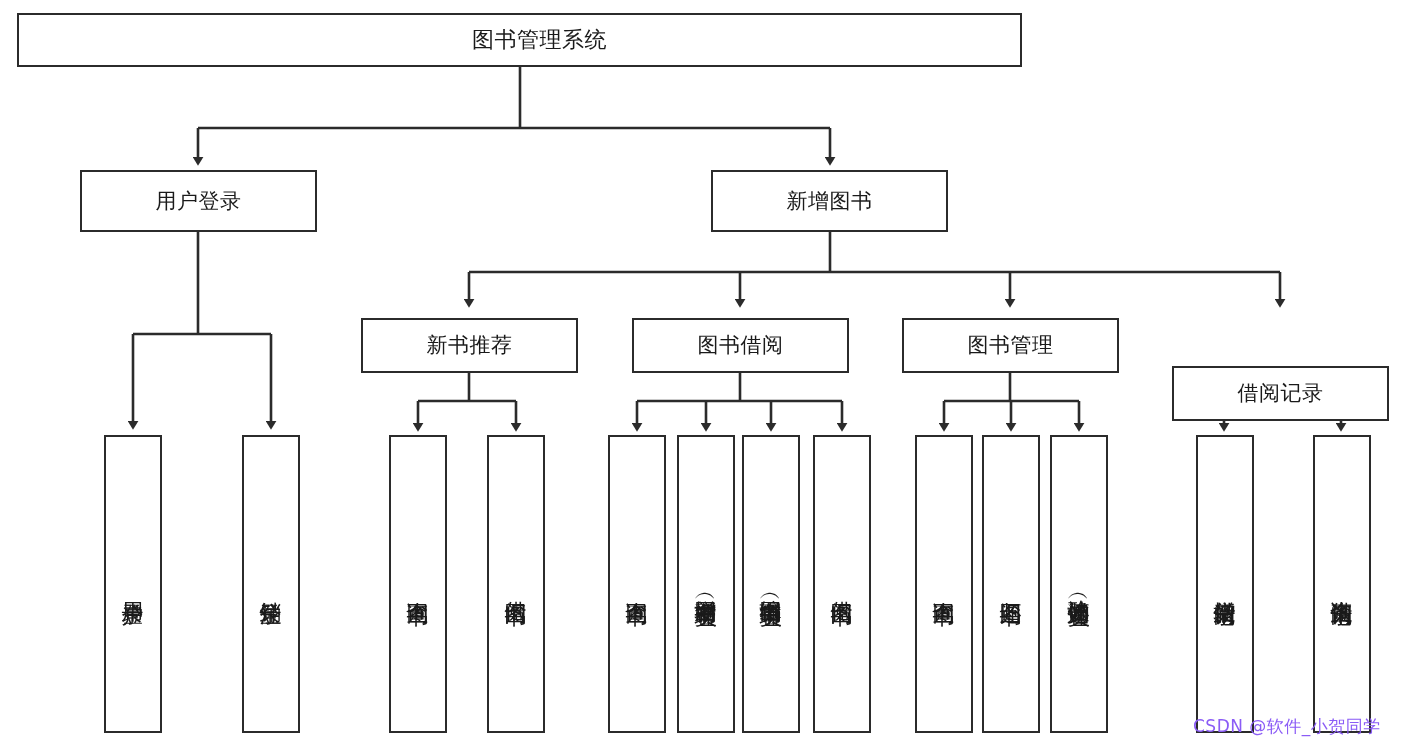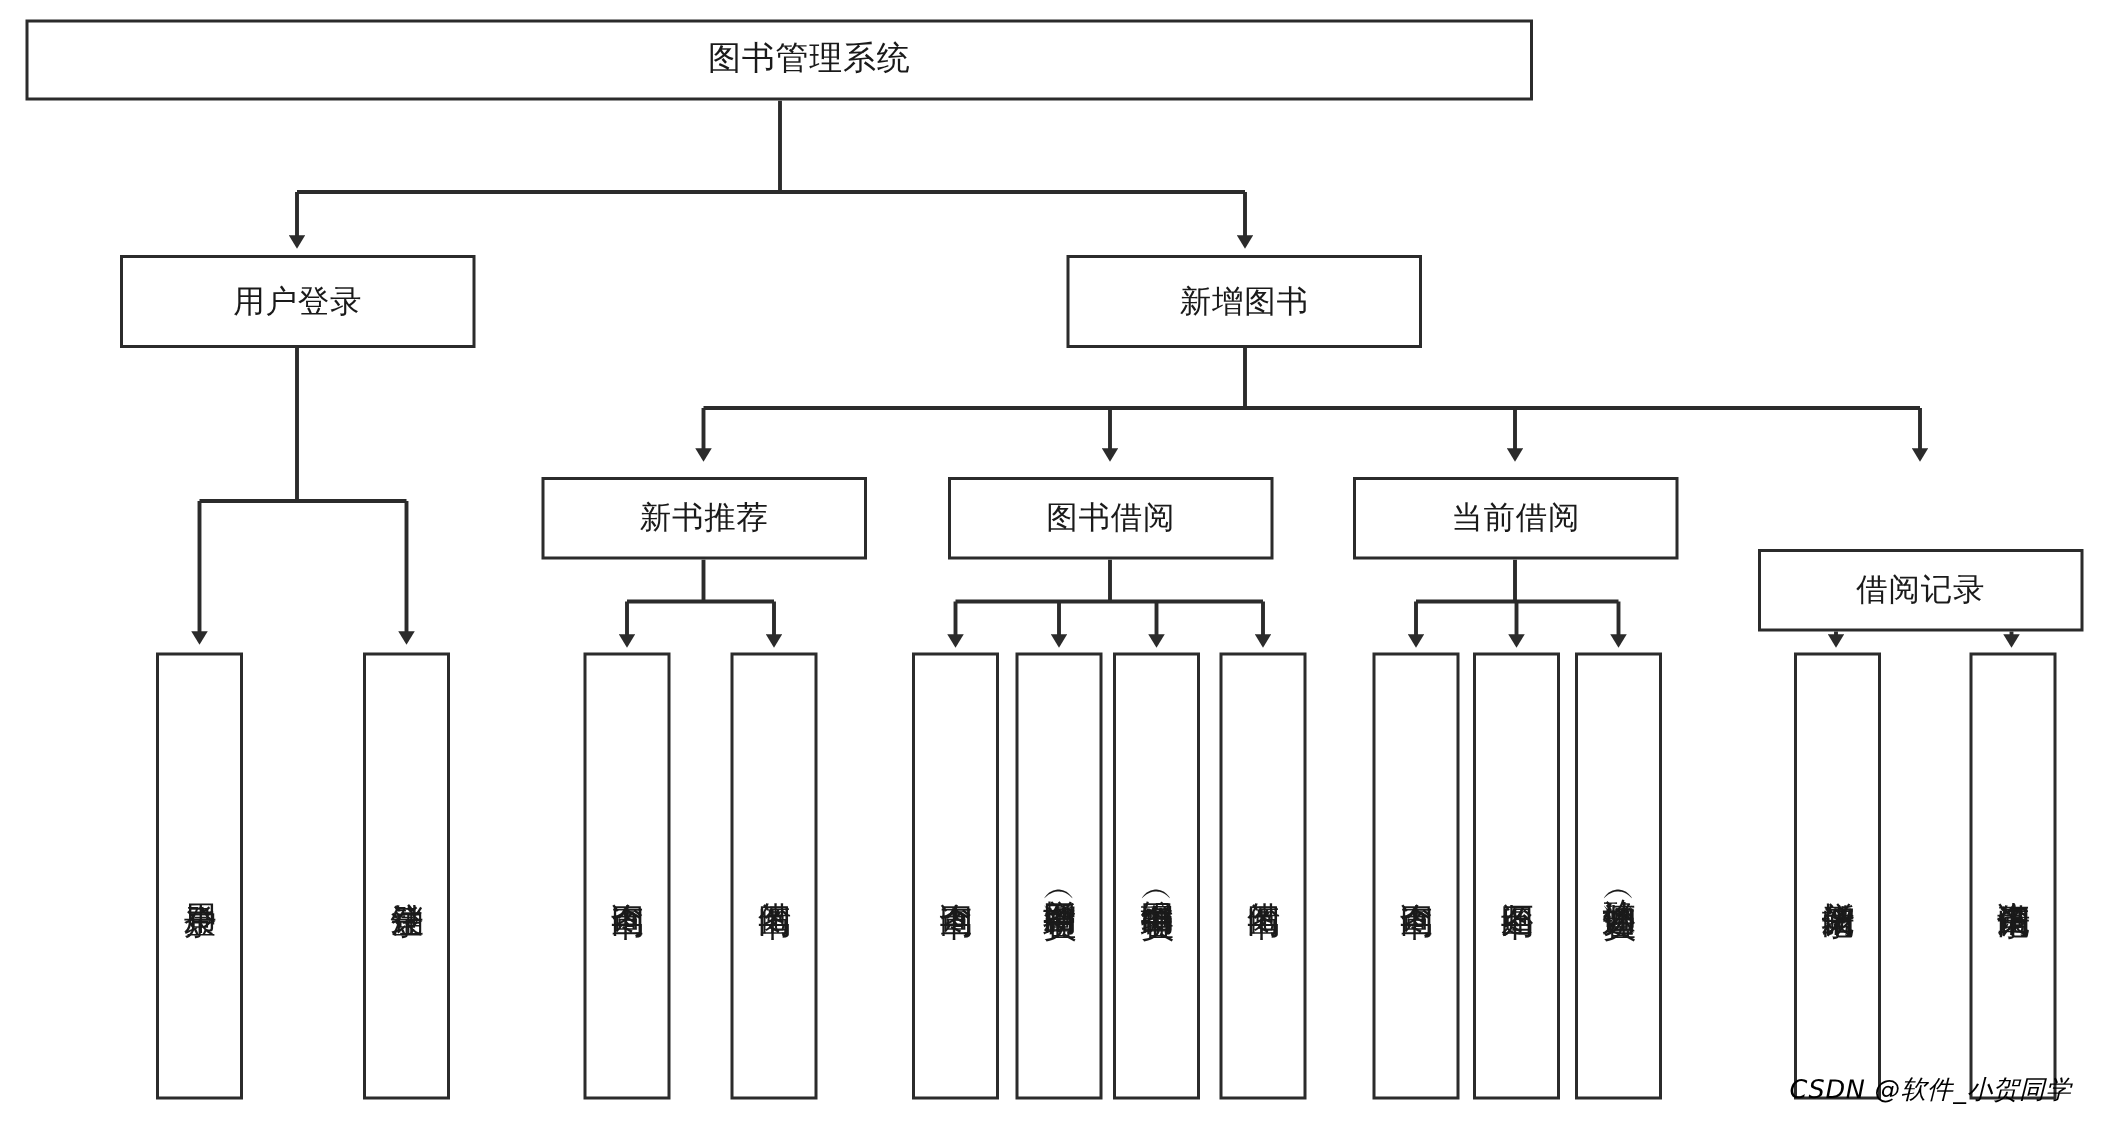--- a/index.html
+++ b/index.html
@@ -65,24 +65,23 @@
   }
   .node.vertical.mid .node-label {
     margin-top: 72px;
   }
   .node.vertical.tall .node-label {
     margin-top: 6px;
   }
   .watermark {
     position: absolute;
     font-size: 17px;
-    color: #000000;
+    color: #8b5cf6;
     white-space: nowrap;
     letter-spacing: 0.5px;
-    font-style: italic;
   }
 </style>
 </head>
 <body>
 
 <div id="diagram-root">
 
   <svg id="edge-layer" width="1405" height="747" viewBox="0 0 1405 747">
     <defs>
       <marker id="arrow" markerWidth="9" markerHeight="11" refX="1.2" refY="5.5" orient="auto" markerUnits="userSpaceOnUse">
@@ -144,21 +143,21 @@
     <span class="node-label">新增图书</span>
   </div>
 
   <div class="node horizontal" style="left:632px; top:318px; width:217px; height:55px;">
     <span class="node-label">图书借阅</span>
   </div>
   <div class="node horizontal" style="left:361px; top:318px; width:217px; height:55px;">
     <span class="node-label">新书推荐</span>
   </div>
   <div class="node horizontal" style="left:902px; top:318px; width:217px; height:55px;">
-    <span class="node-label">当前借阅</span>
+    <span class="node-label">图书管理</span>
   </div>
   <div class="node horizontal" style="left:1172px; top:318px; width:217px; height:55px;margin-top:48px;">
     <span class="node-label">借阅记录</span>
   </div>
 
   <div class="node vertical mid" style="left:104px; top:435px; width:58px; height:298px;">
     <span class="node-label" style="margin-top: 145px;">用户登录</span>
   </div>
   <div class="node vertical mid" style="left:242px; top:435px; width:58px; height:298px;">
     <span class="node-label" style="margin-top: 145px;">注销登录</span>

